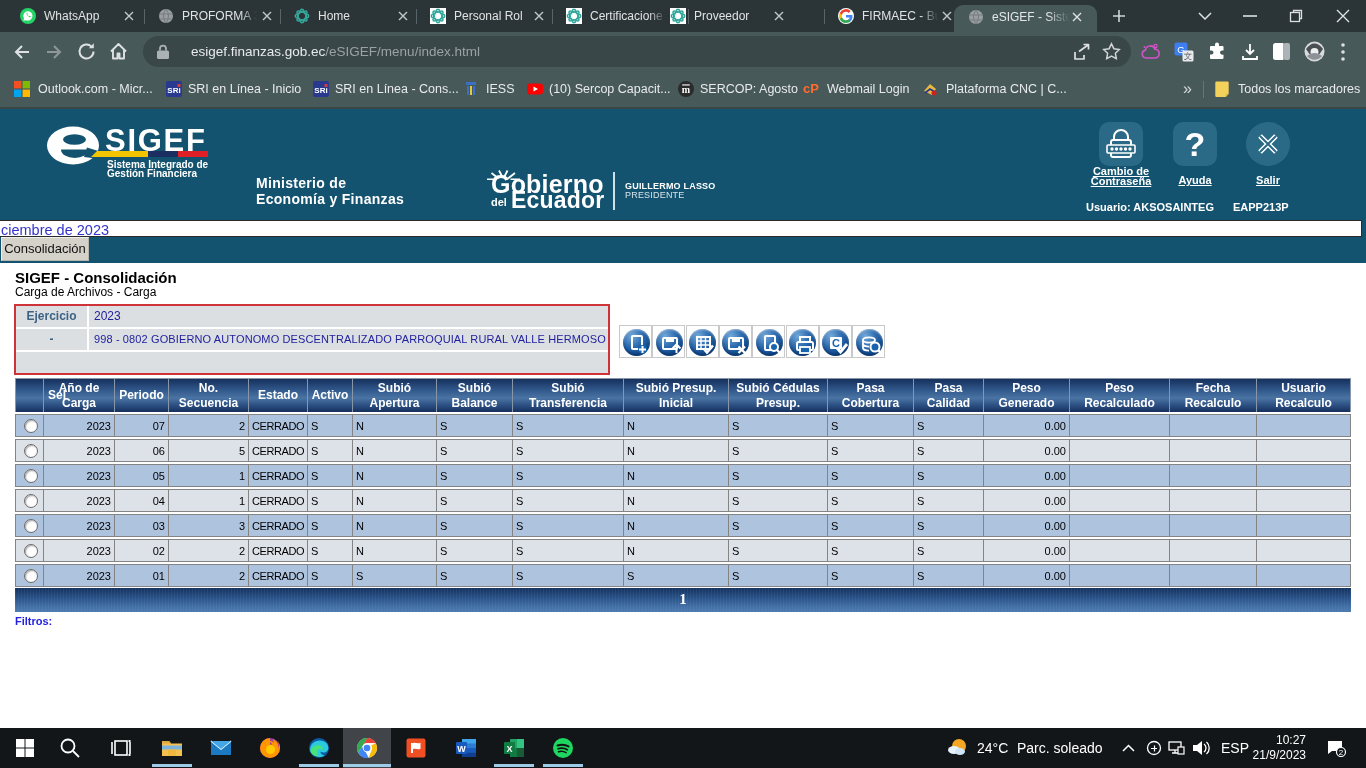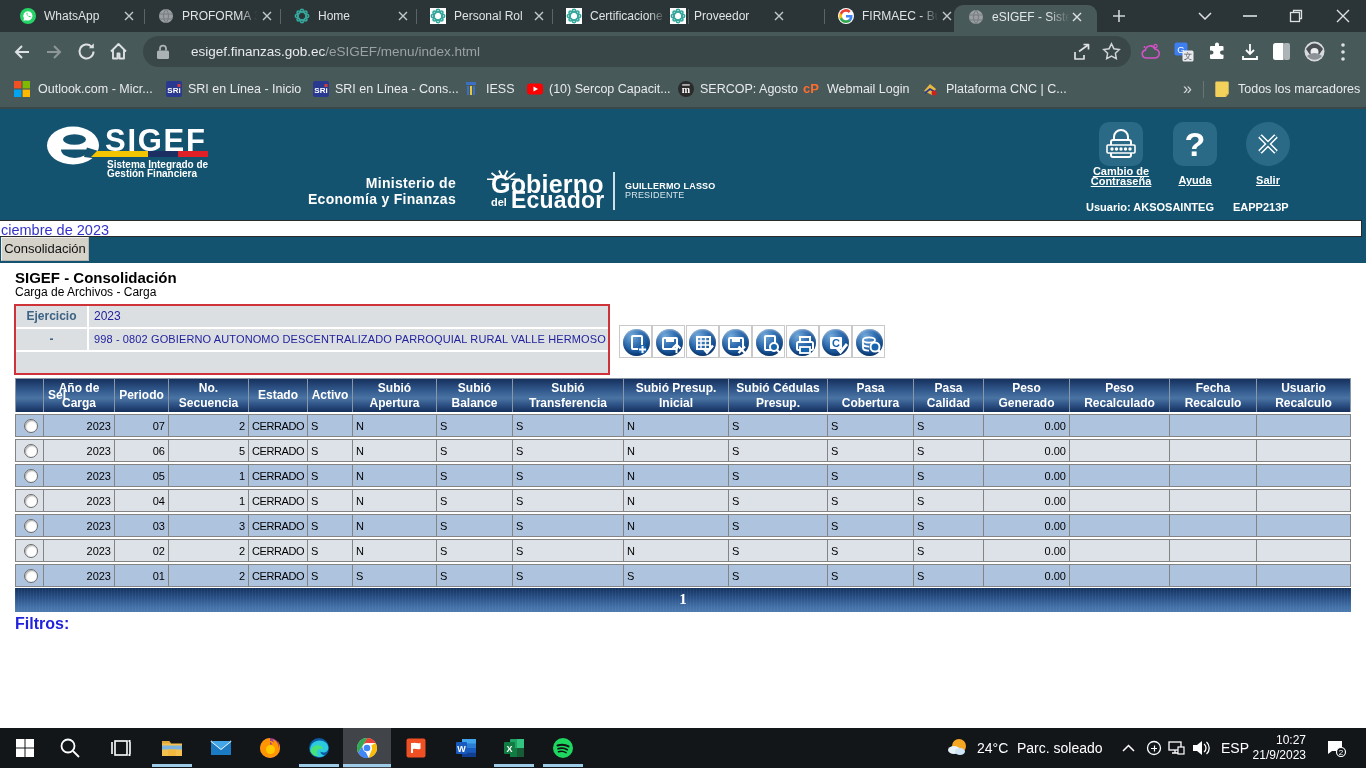--- a/index.html
+++ b/index.html
@@ -41,21 +41,21 @@
 #tbl th { font-size:12px; background:linear-gradient(180deg, #16305c 0%, #2e5487 30%, #4a74a4 58%, #2b4f82 80%, #16305c 100%); color:#fff; font-weight:bold; height:34px; line-height:14.5px; border-right:1px solid #8896a8; border-top:1px solid #8896a8; padding:0 2px; text-align:center; vertical-align:middle; }
 #tbl th:first-child { border-left:1px solid #8896a8;padding-left:32px; }
 #tbl td { height:23px; font-size:11px; color:#000; border-top:1px solid #848484; border-bottom:1px solid #848484; border-right:1px solid #848484; padding:0 3px; white-space:nowrap; overflow:hidden; vertical-align:middle; }
 #tbl td:first-child { border-left:1px solid #848484; }
 #tbl tr.rb td { background:#aec3de; }
 #tbl tr.rl td { background:#dde1e8; }
 .tr { text-align:right; }
 .radio { display:inline-block; width:14px; height:14px; border-radius:50%; background:#fff; border:1px solid #6a6a6a; box-shadow:inset 1px 1px 1.5px rgba(0,0,0,0.35); margin-left:2px; vertical-align:middle; }
 #pgbar { position:absolute; left:15px; top:481px; width:1336px; height:24px; background:repeating-linear-gradient(90deg, rgba(130,170,210,0.09) 0 1px, rgba(0,0,0,0) 1px 3px), linear-gradient(180deg, #14325e 0%, #2a5187 40%, #4472a8 80%, #4e7cb0 100%); }
 #pgbar b { position:absolute; left:0; width:1336px; text-align:center; top:3px; color:#fff; font-size:15px; font-family:"Liberation Serif", serif; }
-#filtros { position:absolute; left:15px; top:508px; color:#2222dd; font-weight:bold; font-size:16px; }
+#filtros { position:absolute; left:15px; top:508px; color:#2222dd; font-weight:bold; font-size:11px; }
 
 #taskbar { position:absolute; left:0; top:728px; width:1366px; height:40px; background:#121619; }
 .tic { position:absolute; top:8px; width:24px; height:24px; }
 .tul { position:absolute; top:36px; height:3px; background:#9ecbe8; }
 .trayt { position:absolute; color:#fff; font-size:14px; top:0; height:40px; line-height:40px; white-space:nowrap; }
 </style></head>
 <body>
 
 <div id="tabstrip"></div>
 <div class="tab" style="left:8px;width:136px;">
@@ -339,21 +339,21 @@
 <div id="hdr">
 <svg class="abs" style="left:46px;top:17px;width:54px;height:39px;" viewBox="0 0 54 39">
         <ellipse cx="27" cy="19.5" rx="26" ry="19" fill="#fff"></ellipse>
         <ellipse cx="28.5" cy="13.5" rx="11.5" ry="5.2" fill="#14536f"></ellipse>
         <path d="M15 23.5h27.5a13.7 8.5 0 0 1-27.5 0z" fill="#14536f"></path>
         <polygon points="41,21.5 54,25.5 54,33 38,31" fill="#14536f"></polygon>
       </svg>
 <div class="abs" style="left:105px;top:14px;font-size:31px;font-weight:bold;color:#fff;letter-spacing:1.7px;">SIGEF</div>
 <div class="abs" style="left:91px;top:42px;width:117px;height:6px;background:linear-gradient(90deg,#f2c500 0 49%,#1c2f63 49% 74%,#e11f26 74% 100%);clip-path:polygon(6px 0,100% 0,100% 100%,0 100%);"></div>
 <div class="abs" style="left:107px;top:51px;font-size:10px;font-weight:bold;color:#fff;line-height:9px;">Sistema Integrado de<br>Gestión Financiera</div>
-<div class="abs" style="left:256px;top:67px;width:200px;text-align:right;color:#fff;font-size:14px;font-weight:bold;line-height:15.5px;letter-spacing:0.3px;">Ministerio de<br>Economía y Finanzas</div>
+<div class="abs" style="left:256px;top:67px;width:200px;text-align:left;color:#fff;font-size:14px;font-weight:bold;line-height:15.5px;letter-spacing:0.3px;">Ministerio de<br>Economía y Finanzas</div>
 <svg class="abs" style="left:487px;top:61px;width:33px;height:10px;" viewBox="0 0 33 10">
         <g stroke="#fff" stroke-width="1.8" fill="none">
           <path d="M0 9.5h9.5M4.5 3l7 5.5M12 0.5l3.7 7M20.5 0.5L17 7.5M28 3l-7 5.5M23.5 9.5h9.5"></path>
         </g>
       </svg>
 <div class="abs" style="left:491px;top:63px;font-size:25px;line-height:25px;font-weight:bold;color:#fff;letter-spacing:0.2px;">Gobierno</div>
 <div class="abs" style="left:491px;top:87px;font-size:11px;font-weight:bold;color:#fff;">del</div>
 <div class="abs" style="left:511px;top:79px;font-size:23px;line-height:25px;font-weight:bold;color:#fff;letter-spacing:0.2px;">Ecuador</div>
 <div class="abs" style="left:613px;top:63px;width:1.5px;height:38px;background:#cfe0e8;"></div>
 <div class="abs" style="left:625px;top:72px;font-size:9px;font-weight:bold;color:#fff;letter-spacing:0.2px;">GUILLERMO LASSO</div>

